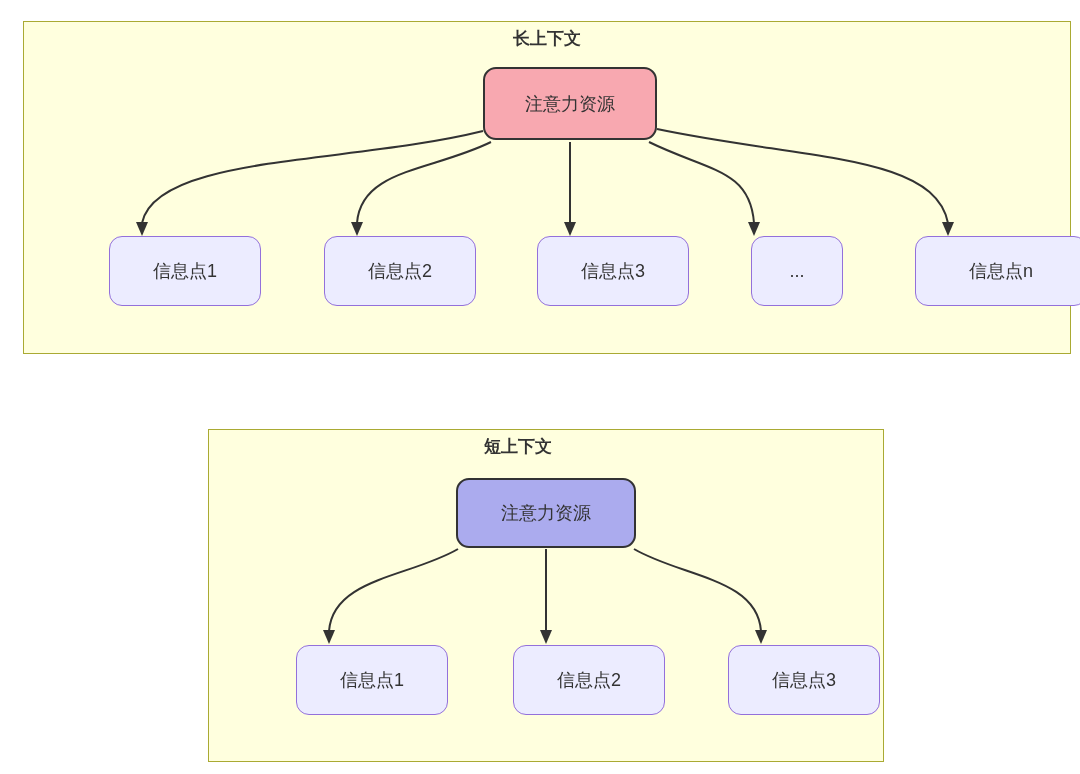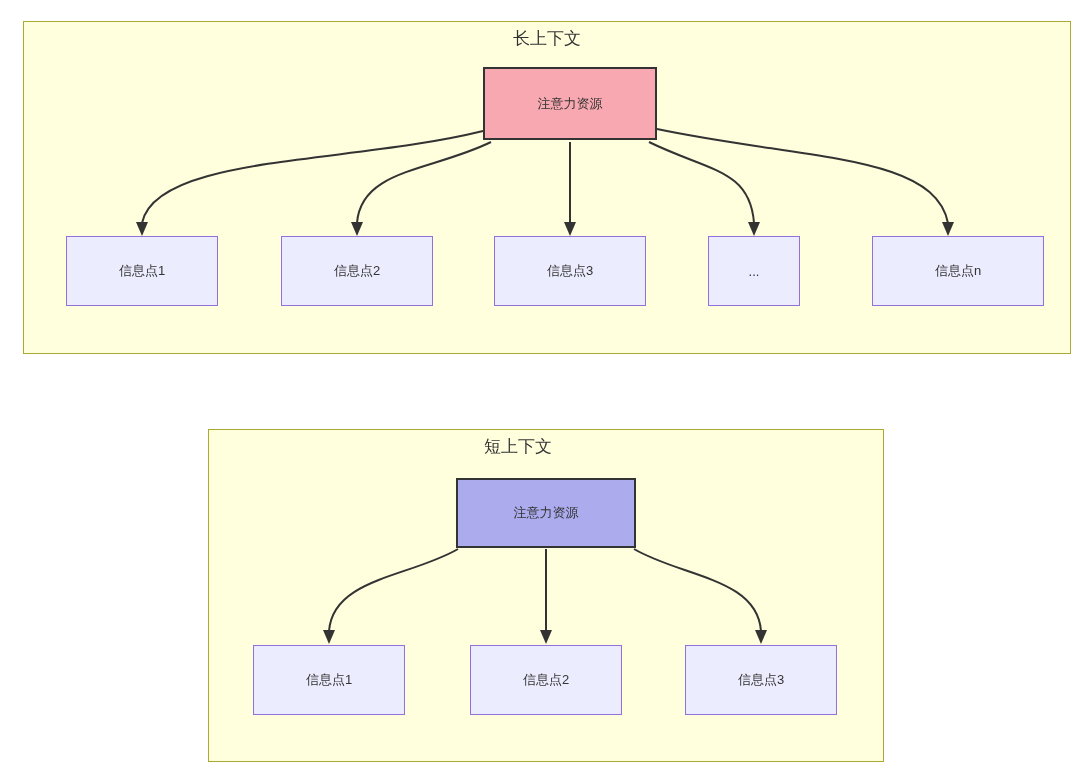--- a/index.html
+++ b/index.html
@@ -25,35 +25,37 @@
   }
   .cluster {
     position: absolute;
     background: var(--cluster-bg);
     border: 1px solid var(--cluster-border);
   }
   .cluster-title {
     position: absolute;
     text-align: center;
     font-size: 17px;
-    font-weight: 400;
+    font-weight: 700;
     color: var(--text);
   }
   .node {
     position: absolute;
     display: flex;
     align-items: center;
     justify-content: center;
-    font-size: 13px;
+    font-size: 18px;
     color: var(--text);
     text-align: center;
+    border-radius: 13px;
   }
   .info-node {
     background: var(--node-bg);
     border: 1px solid var(--node-border);
+    margin-left: 43px;
   }
   .attention-long {
     background: var(--attention-long-bg);
     border: 2.5px solid var(--attention-border);
   }
   .attention-short {
     background: var(--attention-short-bg);
     border: 2.5px solid var(--attention-border);
   }
   .edges {

